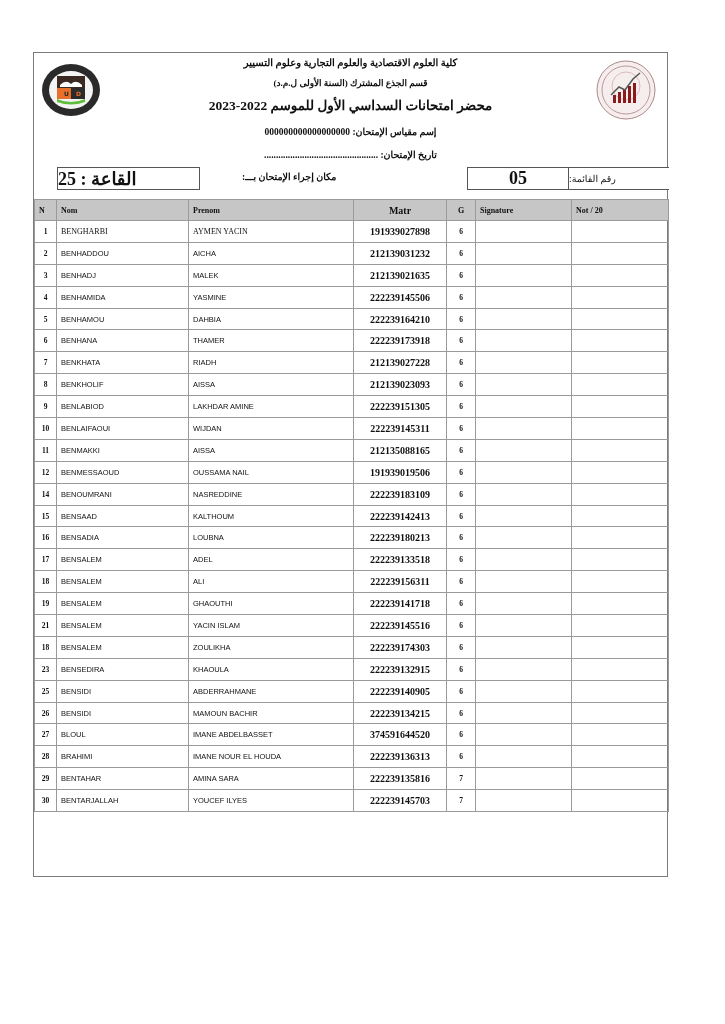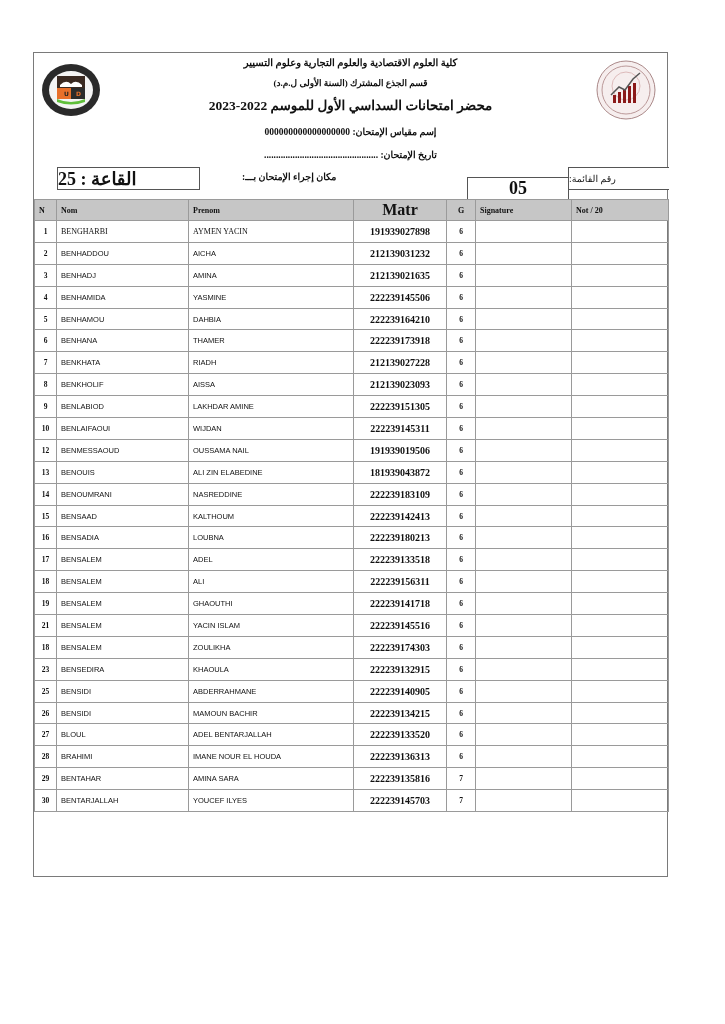--- a/index.html
+++ b/index.html
@@ -16,30 +16,30 @@
   .h2 { top: 25px; font-size: 9px; }
   .h3 { top: 44px; font-size: 13.5px; }
   .h4 { top: 73px; font-size: 9.5px; }
   .h5 { top: 96px; font-size: 9.5px; }
   .h4 span, .h5 span { display: inline-block; text-align: right; }
   .box { position: absolute; border: 1px solid #555; box-sizing: border-box; background: #fff; }
   .room-box { left: 23px; top: 114px; width: 143px; height: 23px; font-size: 18px; font-weight: bold;
               display: flex; align-items: center; justify-content: flex-end; padding-right: 30px; direction: rtl; }
   .room-box span { direction: rtl; }
   .place-label { position: absolute; left: 208px; top: 118px; font-size: 9.5px; font-weight: bold; direction: rtl; }
-  .list-box { left: 433px; top: 124px; width: 102px; height: 23px; font-size: 18px; font-weight: bold;
+  .list-box { left: 433px; top: 114px; width: 102px; height: 23px; font-size: 18px; font-weight: bold;
               display: flex; align-items: center; justify-content: center; }
   .list-label-cell { left: 534px; top: 114px; width: 101px; height: 23px; font-size: 9.5px; font-weight: normal;
                      display: flex; align-items: center; justify-content: flex-end; padding-right: 6px; direction: rtl;
                      border-right: none; }
   table { position: absolute; left: 0; top: 146px; border-collapse: collapse; width: 634px; table-layout: fixed; }
   th, td { border: 1px solid #9a9a9a; height: 21.9px; padding: 0 4px; box-sizing: border-box;
            font-size: 8px; white-space: nowrap; overflow: hidden; }
   th { background: #c6c6c6; font-weight: bold; text-align: left; height: 21px; font-size: 8px; }
-  th.matr { text-align: center; font-size: 16px; }
+  th.matr { text-align: center; font-size: 10px; }
   th.g { text-align: center; }
   td.n { text-align: center; font-weight: bold; font-size: 7.5px; padding: 0; }
   td.nom, td.prenom { font-family: "Liberation Sans", sans-serif; font-weight: normal; font-size: 7.5px; }
   td.nom.first, td.prenom.first { font-family: "Liberation Serif", serif; font-size: 8px; }
   td.matr { text-align: center; font-weight: bold; font-size: 10px; }
   td.g { text-align: center; font-weight: bold; font-size: 7.5px; }
   tr.row:first-child td { }
   .logo svg { width: 100%; height: 100%; }
 </style>
 </head>
@@ -134,21 +134,21 @@
           <td class="nom">BENHADDOU</td>
           <td class="prenom">AICHA</td>
           <td class="matr">212139031232</td>
           <td class="g">6</td>
           <td class="sig"></td>
           <td class="note"></td>
         </tr>
         <tr class="row">
           <td class="n">3</td>
           <td class="nom">BENHADJ</td>
-          <td class="prenom">AMINA</td>
+          <td class="prenom">MALEK</td>
           <td class="matr">212139021635</td>
           <td class="g">6</td>
           <td class="sig"></td>
           <td class="note"></td>
         </tr>
         <tr class="row">
           <td class="n">4</td>
           <td class="nom">BENHAMIDA</td>
           <td class="prenom">YASMINE</td>
           <td class="matr">222239145506</td>
@@ -204,38 +204,38 @@
         <tr class="row">
           <td class="n">10</td>
           <td class="nom">BENLAIFAOUI</td>
           <td class="prenom">WIJDAN</td>
           <td class="matr">222239145311</td>
           <td class="g">6</td>
           <td class="sig"></td>
           <td class="note"></td>
         </tr>
         <tr class="row">
+          <td class="n">11</td>
+          <td class="nom">BENMAKKI</td>
+          <td class="prenom">AISSA</td>
+          <td class="matr">212135088165</td>
+          <td class="g">6</td>
+          <td class="sig"></td>
+          <td class="note"></td>
+        </tr>
+        <tr class="row">
           <td class="n">12</td>
           <td class="nom">BENMESSAOUD</td>
           <td class="prenom">OUSSAMA NAIL</td>
           <td class="matr">191939019506</td>
           <td class="g">6</td>
           <td class="sig"></td>
           <td class="note"></td>
         </tr>
         <tr class="row">
-          <td class="n">13</td>
-          <td class="nom">BENOUIS</td>
-          <td class="prenom">ALI ZIN ELABEDINE</td>
-          <td class="matr">181939043872</td>
-          <td class="g">6</td>
-          <td class="sig"></td>
-          <td class="note"></td>
-        </tr>
-        <tr class="row">
           <td class="n">14</td>
           <td class="nom">BENOUMRANI</td>
           <td class="prenom">NASREDDINE</td>
           <td class="matr">222239183109</td>
           <td class="g">6</td>
           <td class="sig"></td>
           <td class="note"></td>
         </tr>
         <tr class="row">
           <td class="n">15</td>
@@ -323,22 +323,22 @@
           <td class="nom">BENSIDI</td>
           <td class="prenom">MAMOUN BACHIR</td>
           <td class="matr">222239134215</td>
           <td class="g">6</td>
           <td class="sig"></td>
           <td class="note"></td>
         </tr>
         <tr class="row">
           <td class="n">27</td>
           <td class="nom">BLOUL</td>
-          <td class="prenom">ADEL BENTARJALLAH</td>
-          <td class="matr">222239133520</td>
+          <td class="prenom">IMANE ABDELBASSET</td>
+          <td class="matr">374591644520</td>
           <td class="g">6</td>
           <td class="sig"></td>
           <td class="note"></td>
         </tr>
         <tr class="row">
           <td class="n">28</td>
           <td class="nom">BRAHIMI</td>
           <td class="prenom">IMANE NOUR EL HOUDA</td>
           <td class="matr">222239136313</td>
           <td class="g">6</td>

